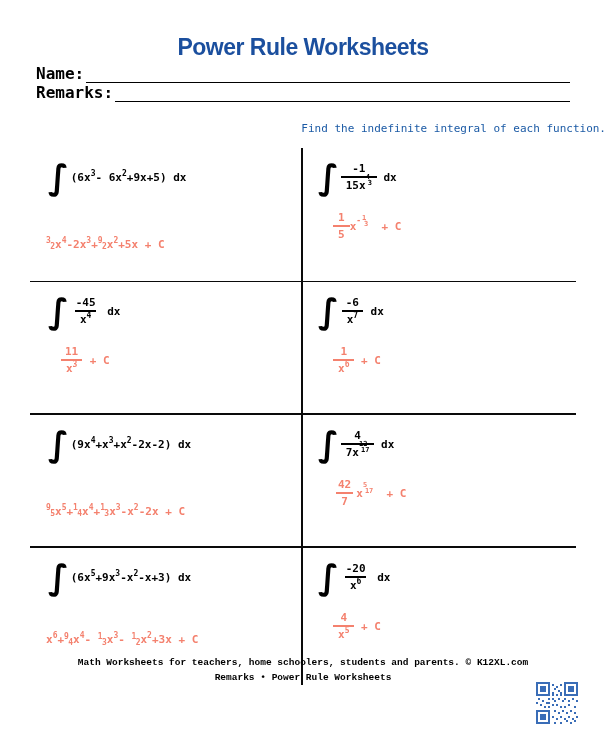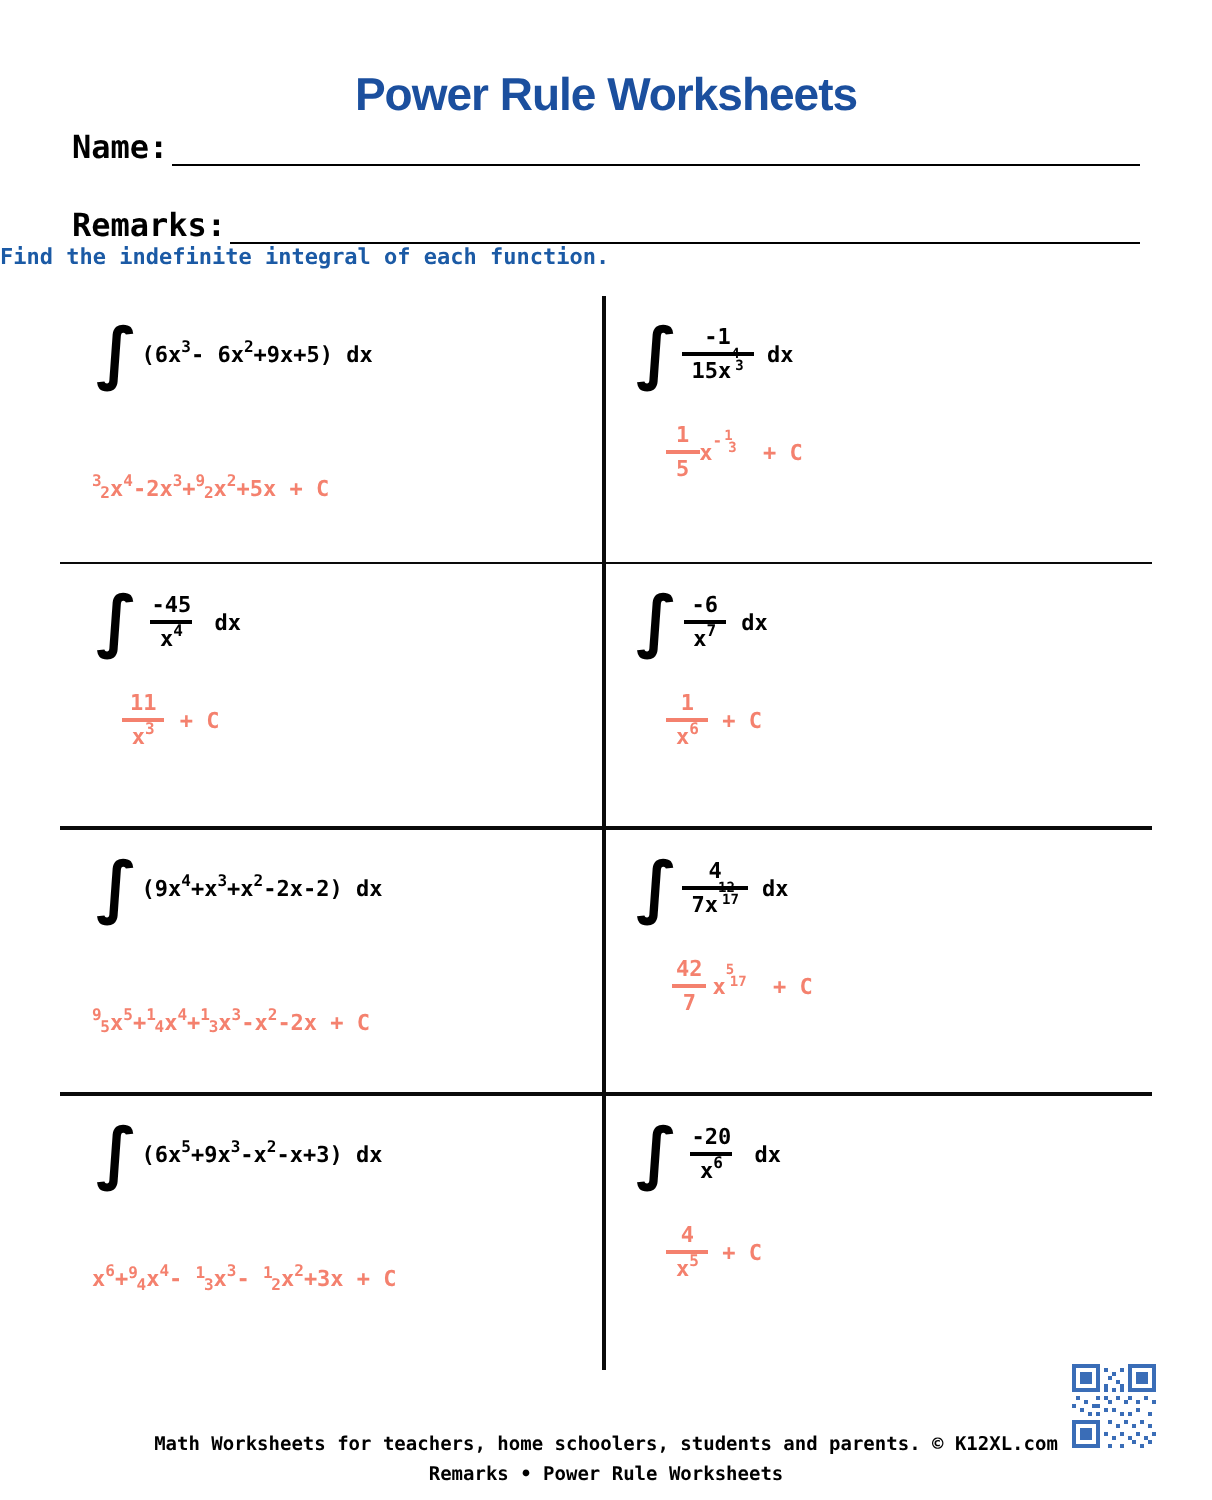--- a/index.html
+++ b/index.html
@@ -8,24 +8,24 @@
   .page{position:absolute;inset:0;overflow:hidden;background:#fff;}
 
   .title{position:absolute;top:34px;left:0;width:100%;text-align:center;
     font-family:"Liberation Sans",sans-serif;font-weight:800;font-size:23px;
     letter-spacing:-0.5px;color:var(--c-title,#1b4f9e);}
 
   .field{position:absolute;left:36px;right:36px;display:flex;align-items:flex-end;
     font-weight:bold;font-size:16px;color:#000;}
   .field .rule{flex:1;border-bottom:1.5px solid #000;height:15px;margin-left:2px;}
   .field.name{top:64px;}
-  .field.remarks{top:103px;}
-
-  .instruction{position:absolute;top:122px;left:0;width:100%;text-align:left;
-    font-size:11px;font-weight:bold;color:var(--c-instr,#1b5aa5);}
+  .field.remarks{top:83px;}
+
+  .instruction{position:absolute;top:122px;left:0;width:100%;text-align:right;
+    font-size:11px;font-weight:normal;color:var(--c-instr,#1b5aa5);}
 
   .grid{position:absolute;left:30px;top:148px;width:546px;display:grid;
     grid-template-columns:273px 273px;grid-template-rows:134px 133px 133px 137px;}
   .cell{position:relative;}
   .cell.cl{border-right:2px solid #0a0a0a;}
   .cell.r1{border-bottom:1.5px solid #0a0a0a;}
   .cell.r2{border-bottom:2.5px solid #0a0a0a;}
   .cell.r3{border-bottom:2px solid #0a0a0a;}
 
   .problem{display:flex;align-items:center;padding:10px 0 0 18px;color:#000;}
@@ -47,22 +47,22 @@
   .msupfrac .sfd{align-self:flex-end;margin-left:2px;margin-top:-1px;}
   .mfrac{display:inline-flex;flex-direction:column;align-items:center;}
   .mfrac .num{display:inline-flex;align-items:center;padding:0 5px 1px;}
   .mfrac .den{display:inline-flex;align-items:center;border-top:2px solid currentColor;padding:1px 5px 0;}
 
   .answer{position:absolute;left:16px;top:80px;color:var(--c-answer,#f4816e);font-weight:bold;}
   .answer.fr{left:30px;top:58px;}
   .cell.cr .answer{left:30px;}
   .cell.cr .answer.fr{left:30px;}
 
-  .footer{position:absolute;top:716px;left:0;width:100%;text-align:center;
-    font-size:9.5px;font-weight:bold;color:#000;line-height:1.55;}
+  .footer{position:absolute;top:656px;left:0;width:100%;text-align:center;
+    font-size:9.5px;font-weight:bold;color:#000;line-height:1.55;font-family:Liberation Mono, monospace;}
   .qr{position:absolute;right:28px;top:682px;width:42px;height:42px;}
 </style>
 </head>
 <body>
 
 <div class="page">
 
   <div class="title">Power Rule Worksheets</div>
 
   <div class="field name">

